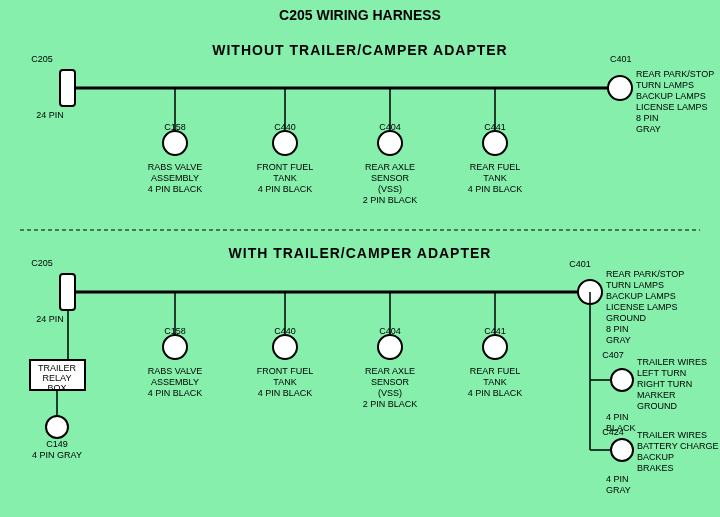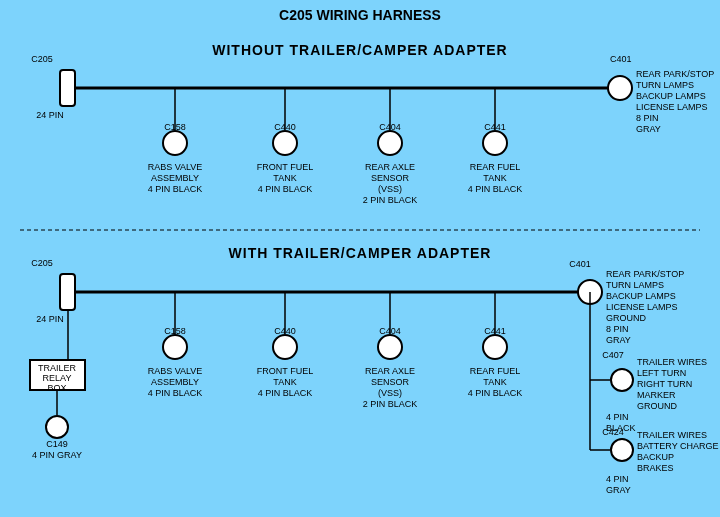--- a/index.html
+++ b/index.html
@@ -10,21 +10,21 @@
       font-family: Arial, sans-serif;
       font-size: 10px;
       position: relative;
       overflow: hidden;
     }
 
     .diagram-container {
       width: 720px;
       height: 517px;
       position: relative;
-      background: #7dd3fc;
+      background: #86efac;
     }
 
     
     svg {
       position: absolute;
       top: 0; left: 0;
       width: 720px;
       height: 517px;
     }
 

